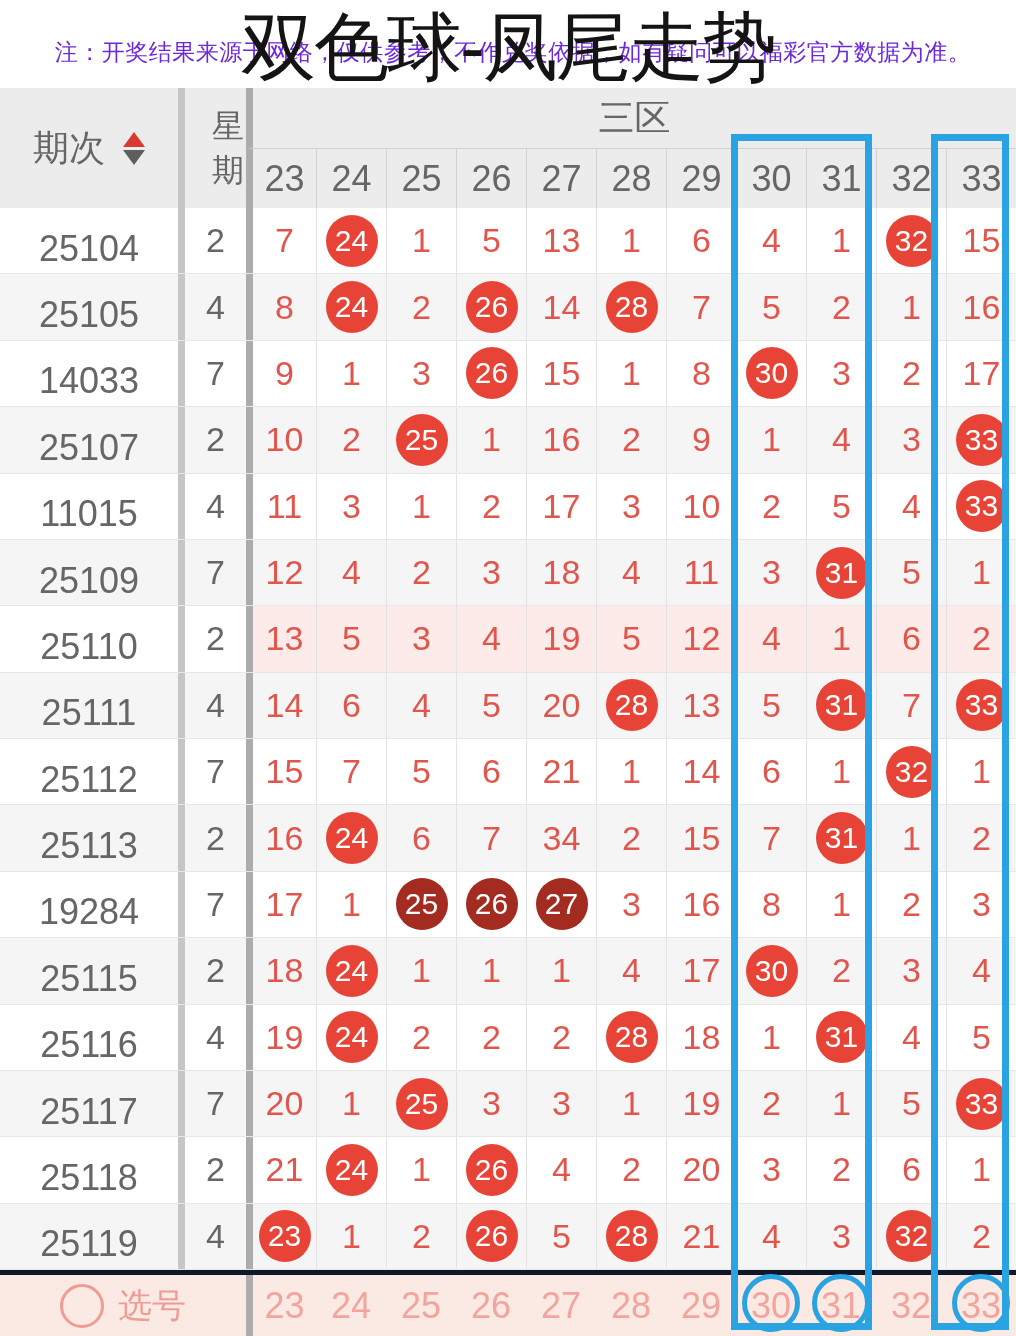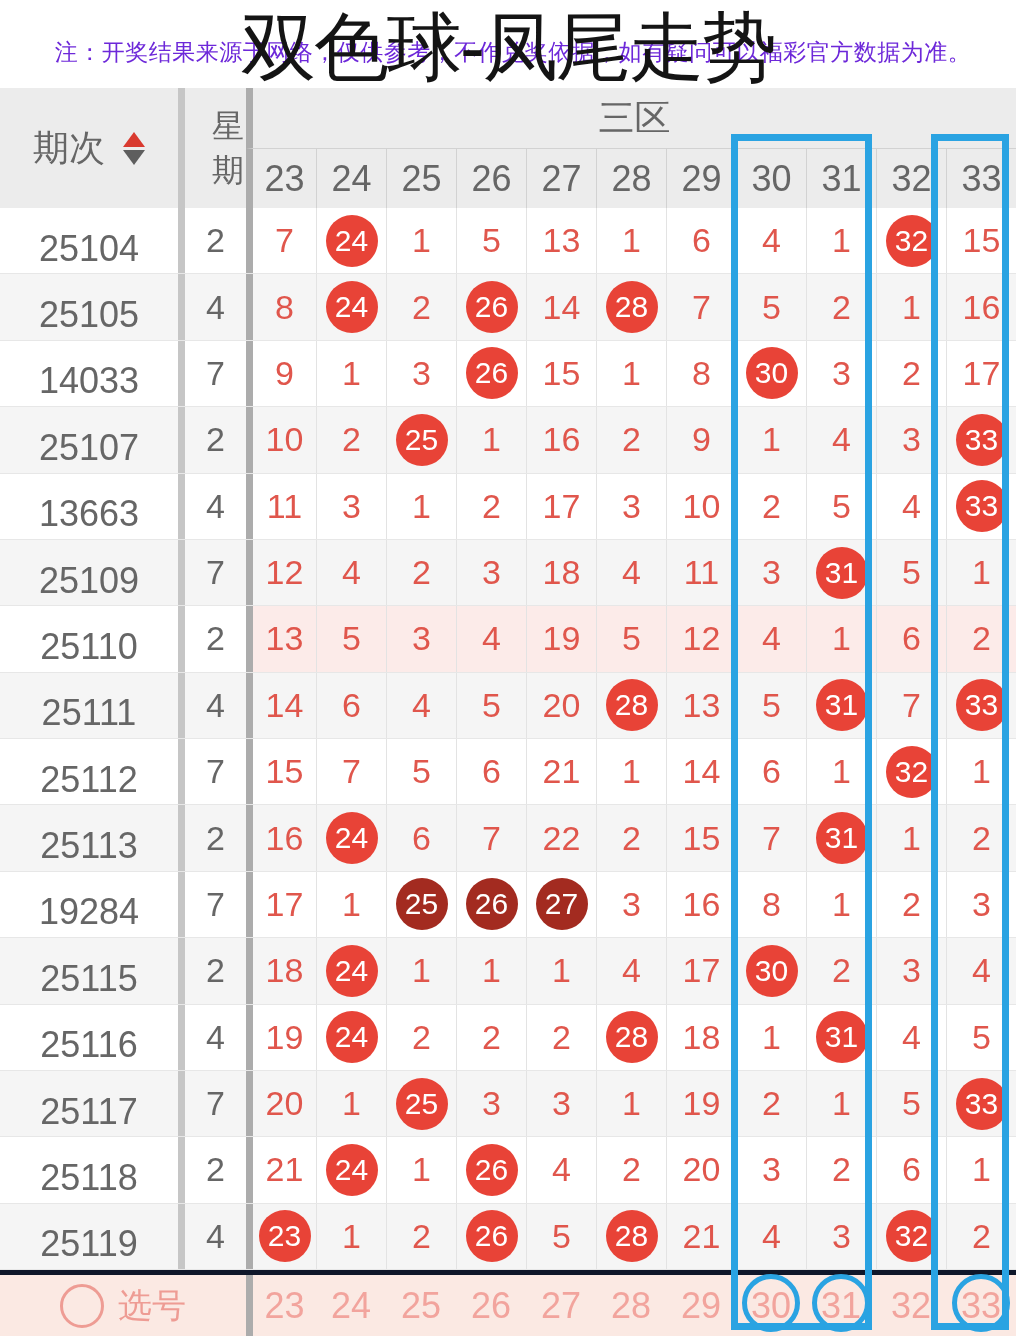--- a/index.html
+++ b/index.html
@@ -173,21 +173,21 @@
           <div class="c-num">2</div>
           <div class="c-num">9</div>
           <div class="c-num">1</div>
           <div class="c-num">4</div>
           <div class="c-num">3</div>
           <div class="c-num">
             <span class="ball">33</span>
           </div>
         </div>
         <div class="trow">
-          <div class="c-period">13663</div>
+          <div class="c-period">11015</div>
           <div class="c-week">4</div>
           <div class="c-num first">11</div>
           <div class="c-num">3</div>
           <div class="c-num">1</div>
           <div class="c-num">2</div>
           <div class="c-num">17</div>
           <div class="c-num">3</div>
           <div class="c-num">10</div>
           <div class="c-num">2</div>
           <div class="c-num">5</div>
@@ -268,21 +268,21 @@
         </div>
         <div class="trow alt">
           <div class="c-period">25113</div>
           <div class="c-week">2</div>
           <div class="c-num first">16</div>
           <div class="c-num">
             <span class="ball">24</span>
           </div>
           <div class="c-num">6</div>
           <div class="c-num">7</div>
-          <div class="c-num">22</div>
+          <div class="c-num">34</div>
           <div class="c-num">2</div>
           <div class="c-num">15</div>
           <div class="c-num">7</div>
           <div class="c-num">
             <span class="ball">31</span>
           </div>
           <div class="c-num">1</div>
           <div class="c-num">2</div>
         </div>
         <div class="trow">

